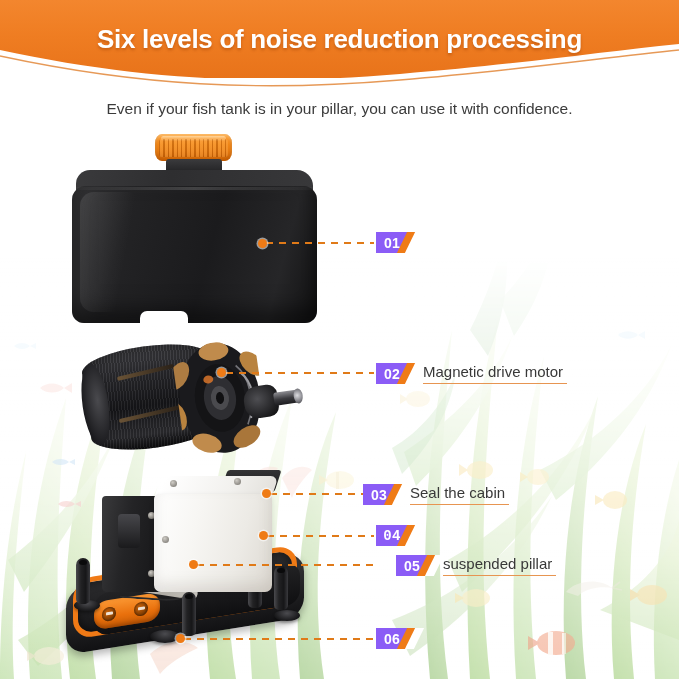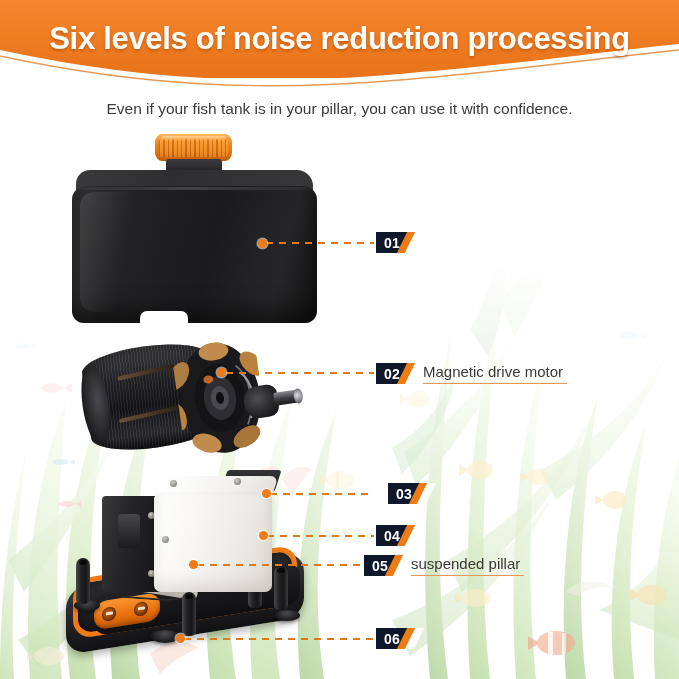--- a/index.html
+++ b/index.html
@@ -20,21 +20,21 @@
     position:absolute; left:0; top:0; width:679px; height:92px; z-index:20;
   }
   #header-banner .band {
     position:absolute; left:0; top:0; width:679px; height:78px;
     background: linear-gradient(180deg,#f3862e 0%, #ef7d22 45%, #e8731a 100%);
   }
   #header-banner .wave-svg { position:absolute; left:0; top:40px; width:679px; height:52px; }
   #header-title {
     position:absolute; left:0; top:0; width:679px; height:78px;
     display:flex; align-items:center; justify-content:center;
-    color:#ffffff; font-size:31px; font-weight:bold;
+    color:#ffffff; font-size:26px; font-weight:bold;
     letter-spacing:-0.3px;
     text-shadow: 0 2px 3px rgba(150,60,0,0.45);
     z-index:3;
   }
   #subtitle {
     position:absolute; left:0; top:100px; width:679px;
     text-align:center; font-size:15.5px; color:#3b3b3b; z-index:21;
   }
 
   
@@ -271,21 +271,21 @@
   #pump-tube {
     position:absolute; left:68px; top:112px; width:70px; height:13px;
     background: linear-gradient(180deg,#e9e7e2,#b9b5ad);
     border-radius:6px; transform: rotate(9deg);
   }
 
   
   .callout { position:absolute; z-index:30; display:flex; align-items:flex-end; }
   .badge {
     position:relative; height:21px; min-width:34px; padding:0 9px 0 7px;
-    background:#0f172a; color:#fff; font-weight:bold; font-size:14px;
+    background:#8b5cf6; color:#fff; font-weight:bold; font-size:14px;
     display:flex; align-items:center; justify-content:center;
     letter-spacing:0.3px;
   }
   .badge .slash {
     position:absolute; right:-8px; top:0; width:16px; height:21px;
     background:#ef7b16;
     transform: skewX(-26deg);
   }
   .badge .slashcut {
     position:absolute; right:-9px; top:0; width:9px; height:21px;
@@ -603,37 +603,38 @@
 
   <div class="callout" style="left:376px; top:362px;">
     <div class="badge">
       <span class="num">02</span>
       <div class="slash"></div>
       <div class="slashcut"></div>
     </div>
     <div class="clabel">Magnetic drive motor</div>
   </div>
 
-  <div class="callout" style="left:388px; top:483px;text-align:right;">
+  <div class="callout" style="left:363px; top:483px;text-align:right;">
     <div class="badge">
       <span class="num">03</span>
       <div class="slash"></div>
       <div class="slashcut"></div>
     </div>
-  </div>
-
-  <div class="callout" style="left:376px; top:525px;">
+    <div class="clabel">Seal the cabin</div>
+  </div>
+
+  <div class="callout" style="left:376px; top:525px;font-family:Liberation Mono, monospace;">
     <div class="badge">
       <span class="num">04</span>
       <div class="slash"></div>
       <div class="slashcut"></div>
     </div>
   </div>
 
-  <div class="callout" style="left:364px; top:554px;">
+  <div class="callout" style="left:396px; top:554px;">
     <div class="badge">
       <span class="num">05</span>
       <div class="slash"></div>
       <div class="slashcut"></div>
     </div>
     <div class="clabel">suspended pillar</div>
   </div>
 
   <div class="callout" style="left:376px; top:628px;">
     <div class="badge">

